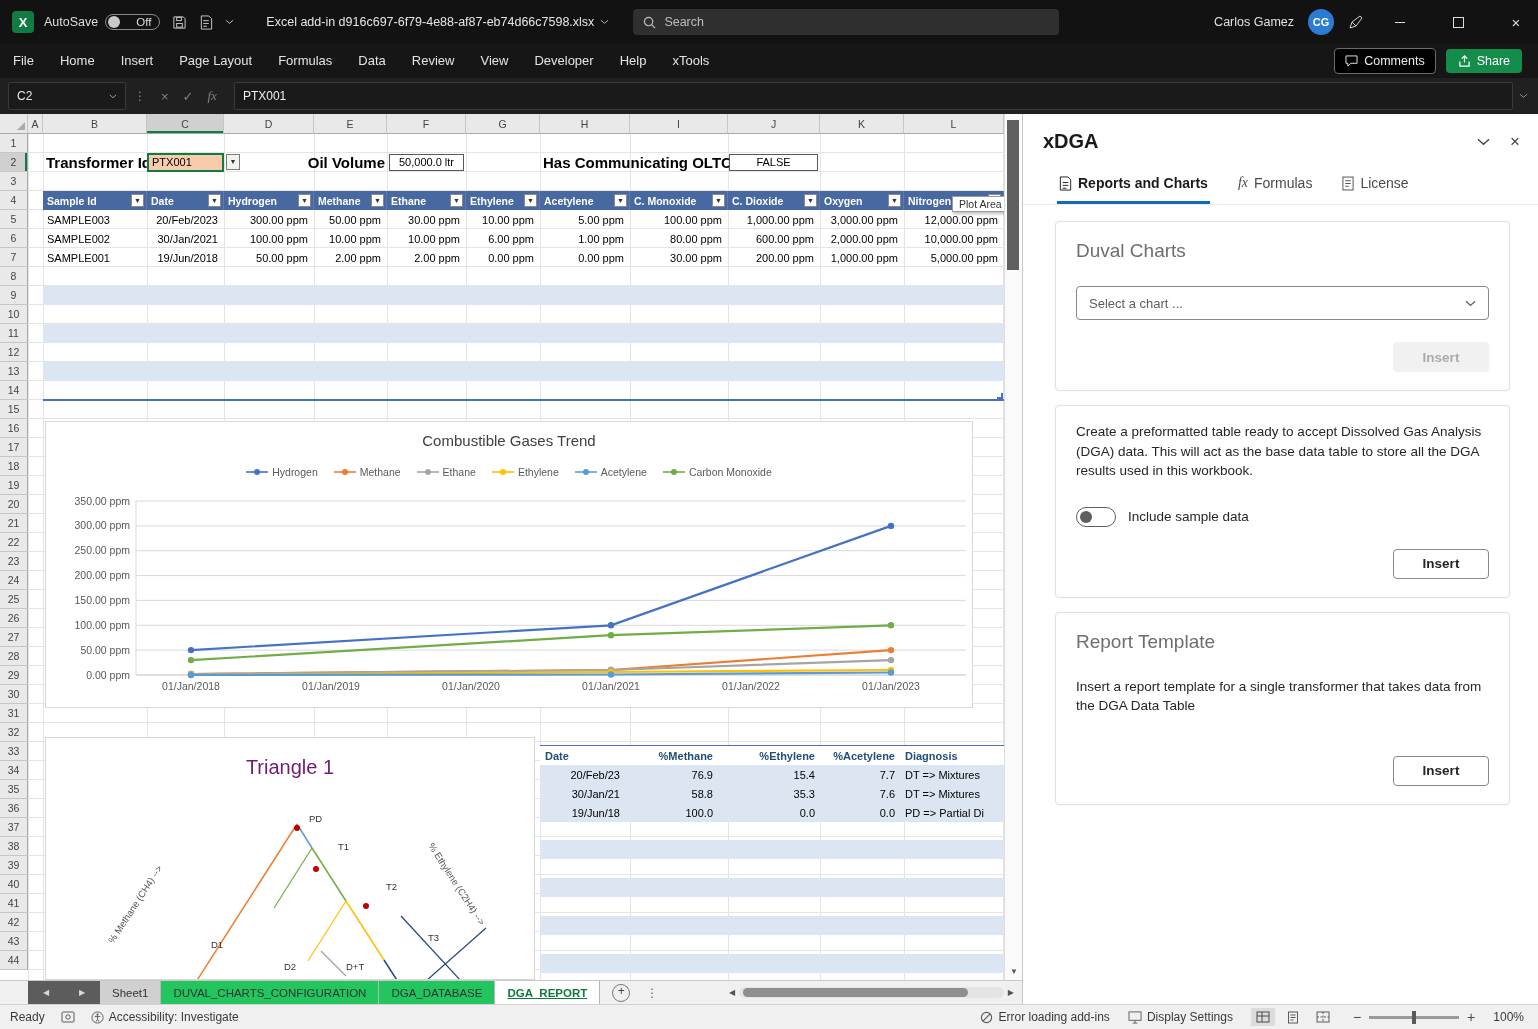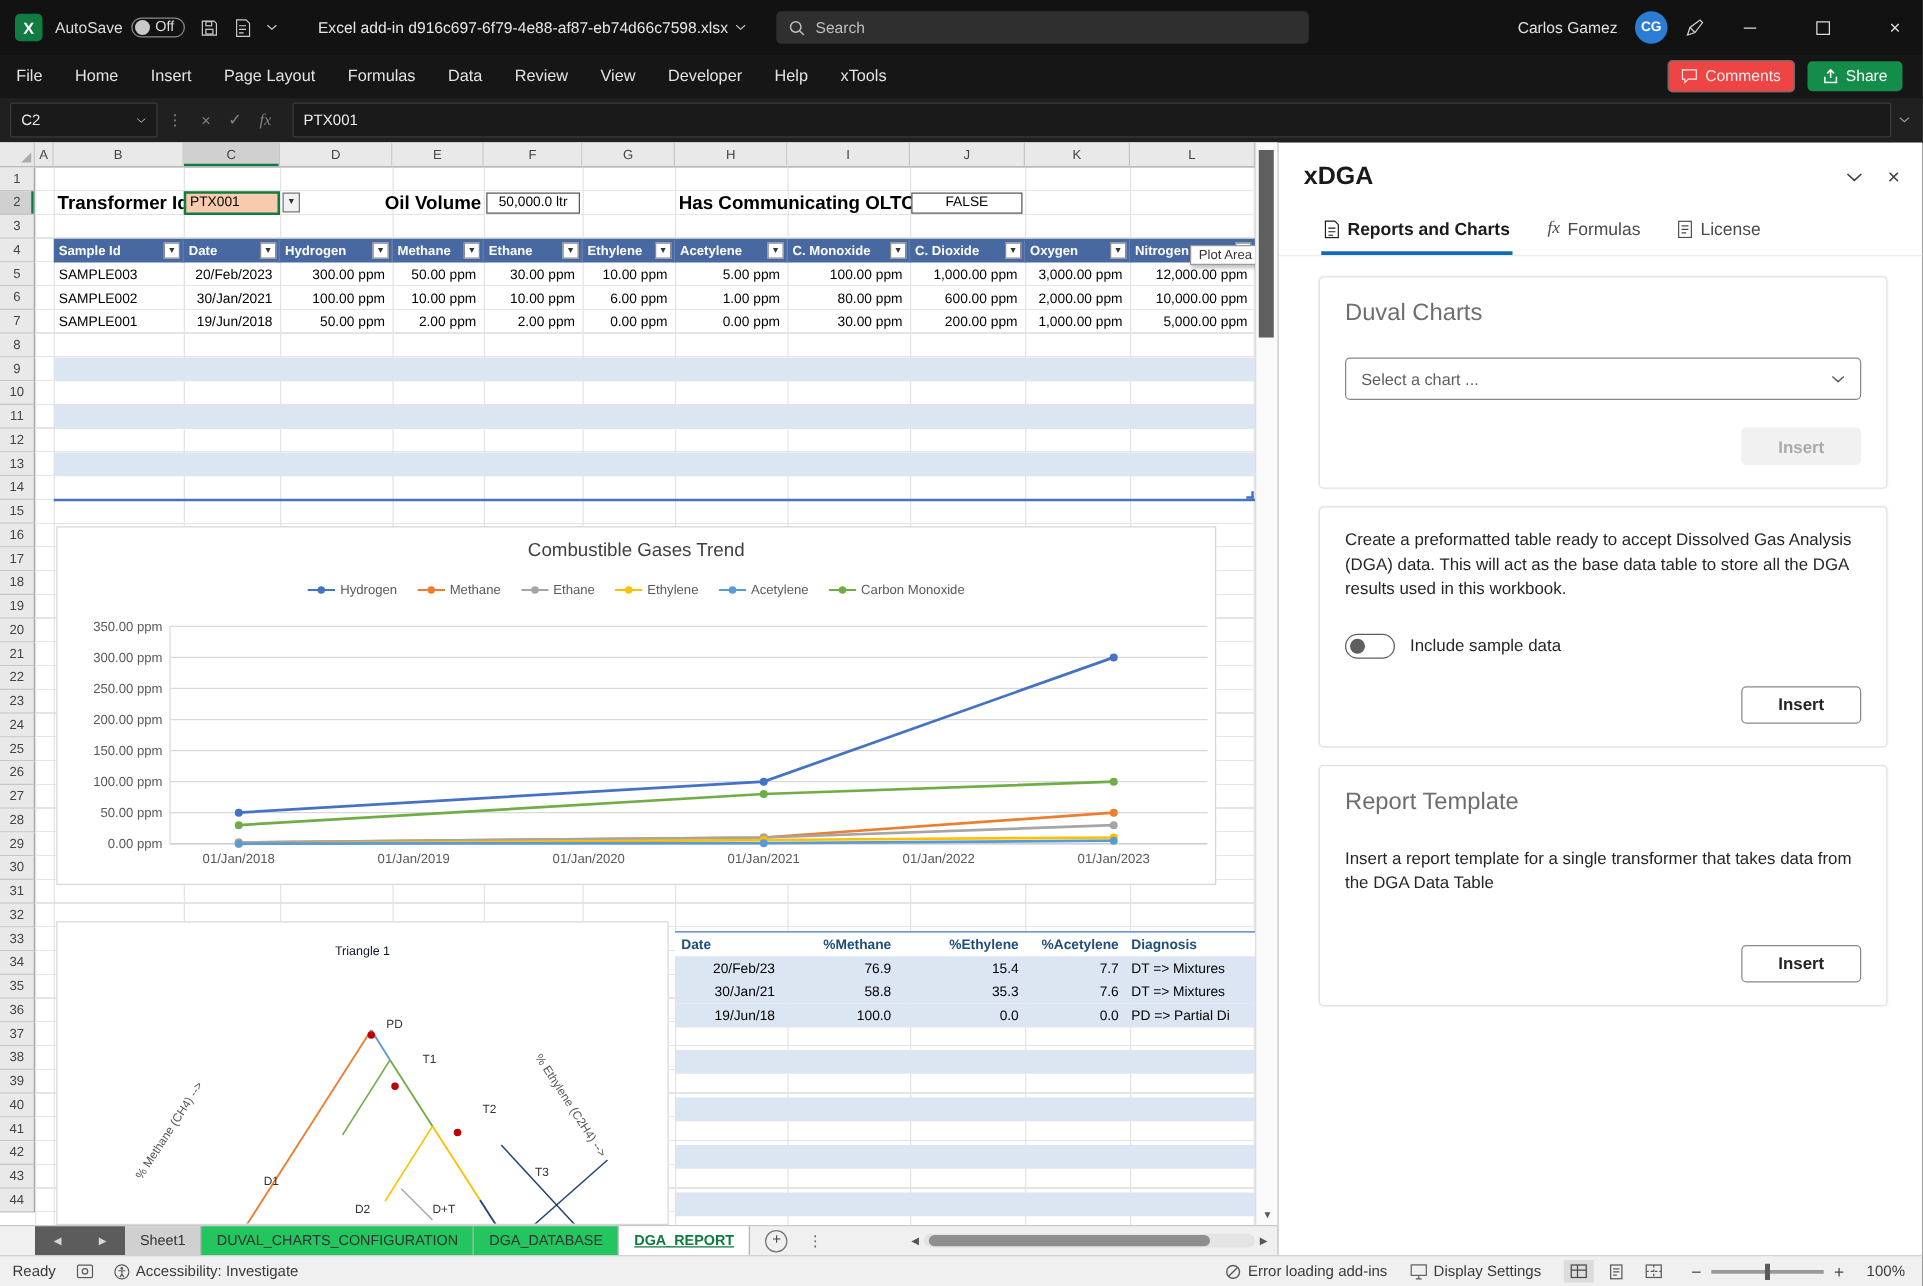--- a/index.html
+++ b/index.html
@@ -3,36 +3,36 @@
 <meta charset="utf-8">
 <style>
   html,body{margin:0;padding:0;background:#000;}
   body{width:1538px;height:1029px;position:relative;overflow:hidden;
        font-family:"Liberation Sans","DejaVu Sans",sans-serif;-webkit-font-smoothing:antialiased;}
   .ab{position:absolute;}
   
   .titlebar{position:absolute;left:0;top:0;width:1538px;height:44px;background:#121212;display:flex;align-items:center;color:#e8e8e8;}
   .xl-logo{width:22px;height:22px;margin:0 10px 0 12px;background:#107c41;border-radius:4px;color:#fff;font-weight:bold;font-size:13px;display:flex;align-items:center;justify-content:center;}
   .autosave{display:flex;align-items:center;gap:7px;font-size:12.5px;color:#ddd;margin-right:12px;}
-  .as-pill{display:flex;align-items:center;gap:4px;border:1px solid #8a8a8a;border-radius:10px;padding:1px 8px 1px 2px;font-size:11.5px;color:#ddd;}
+  .as-pill{display:flex;align-items:center;gap:16px;border:1px solid #8a8a8a;border-radius:10px;padding:1px 8px 1px 2px;font-size:11.5px;color:#ddd;}
   .as-knob{width:12px;height:12px;border-radius:50%;background:#c9c9c9;display:inline-block;}
   .qat{display:flex;align-items:center;gap:12px;margin-right:14px;color:#cfcfcf;}
   .doc-title{display:flex;align-items:center;gap:6px;font-size:12.5px;color:#e6e6e6;white-space:nowrap;margin-left:18px;}
   .searchbox{margin-left:24px;width:416px;height:26px;background:#2f2f2f;border-radius:4px;display:flex;align-items:center;gap:8px;padding-left:10px;color:#bdbdbd;font-size:12.5px;}
   .tb-right{margin-left:auto;display:flex;align-items:center;gap:14px;padding-right:0;}
   .user-name{font-size:12.5px;color:#e0e0e0;}
   .avatar{width:26px;height:26px;border-radius:50%;background:#2b7cd3;color:#fff;font-size:11px;font-weight:bold;display:flex;align-items:center;justify-content:center;}
   .win-btn{width:44px;height:44px;display:flex;align-items:center;justify-content:center;color:#dcdcdc;font-size:15px;}
   .maxbox{width:9px;height:9px;border:1px solid #dcdcdc;display:inline-block;}
   .minbar{width:10px;height:1px;background:#dcdcdc;display:inline-block;}
   
   .ribbon{position:absolute;left:0;top:44px;width:1538px;height:34px;background:#161616;display:flex;align-items:center;border-bottom:1px solid #000;}
   .rtab{color:#e3e3e3;font-size:13px;padding:0 13px;line-height:34px;white-space:nowrap;}
   .ribbon-right{margin-left:auto;display:flex;align-items:center;gap:10px;padding-right:16px;}
-  .btn-comments{display:flex;align-items:center;gap:6px;border:1px solid #6b6b6b;border-radius:4px;color:#ececec;font-size:12.5px;height:24px;padding:0 10px;background:#ef4444;}
+  .btn-comments{display:flex;align-items:center;gap:6px;border:1px solid #6b6b6b;border-radius:4px;color:#ececec;font-size:12.5px;height:24px;padding:0 10px;background:#000000;}
   .btn-share{display:flex;align-items:center;gap:6px;border-radius:4px;color:#fff;font-size:12.5px;height:24px;padding:0 12px;background:#148c4a;}
   
   .fbar{position:absolute;left:0;top:78px;width:1538px;height:36px;background:#202020;display:flex;align-items:center;border-bottom:1px solid #000;}
   .namebox{width:100px;height:26px;margin-left:8px;display:flex;align-items:center;justify-content:space-between;padding:0 8px;color:#e8e8e8;font-size:12px;background:#1a1a1a;border:1px solid #3a3a3a;border-radius:2px;}
   .fdots{color:#8a8a8a;margin:0 8px;font-size:12px;}
   .fico{color:#808080;font-size:13px;margin:0 7px;}
   .fxi{font-style:italic;font-family:"Liberation Serif",serif;}
   .finput{flex:1;height:26px;background:#1a1a1a;border:1px solid #3a3a3a;border-radius:2px;margin:0 6px 0 10px;display:flex;align-items:center;padding-left:8px;color:#eee;font-size:12px;}
   .fexpand{color:#9a9a9a;margin-right:10px;}
   
@@ -64,21 +64,21 @@
   .c-h{width:90px}.c-i{width:98px}.c-j{width:92px}.c-k{width:84px}.c-l{width:100px}
   .stripe{left:43px;width:961px;height:19px;background:#dce6f2;z-index:1;}
   .tbl-bottom{left:43px;top:265px;width:961px;height:2px;background:#4472C4;z-index:2;}
   .tbl-handle{left:997px;top:259px;width:6px;height:6px;border-right:2px solid #4472C4;border-bottom:2px solid #4472C4;z-index:3;box-sizing:border-box;}
   .chart-box{left:45px;top:287px;width:928px;height:287px;background:#fff;border:1px solid #d7d7d7;z-index:3;box-sizing:border-box;}
   .chart-title{position:absolute;top:10px;left:0;right:0;text-align:center;font-size:15px;color:#404040;}
   .legend{position:absolute;top:44px;left:0;right:0;display:flex;justify-content:center;gap:16px;align-items:center;}
   .lg-item{display:flex;align-items:center;gap:4px;font-size:10.5px;color:#595959;}
   .ctick{font-size:10.5px;fill:#595959;font-family:"Liberation Sans",sans-serif;}
   .tri-box{left:45px;top:603px;width:490px;height:243px;background:#fff;border:1px solid #d7d7d7;z-index:3;box-sizing:border-box;overflow:hidden;}
-  .tri-title{position:absolute;top:18px;left:0;right:0;text-align:center;font-size:10px;color:#0f172a;}
+  .tri-title{position:absolute;top:18px;left:0;right:0;text-align:center;font-size:20px;color:#701a75;}
   .tz{font-size:9.5px;fill:#333;font-family:"Liberation Sans",sans-serif;}
   .taxis{font-size:9.5px;fill:#555;font-family:"Liberation Sans",sans-serif;}
   .diag{left:540px;top:611px;z-index:4;width:464px;}
   .diag-row{display:flex;height:19px;}
   .diag-h{border-top:1px solid #4472C4;background:#fff;}
   .dc{box-sizing:border-box;height:19px;font-size:11px;display:flex;align-items:center;padding:0 5px;overflow:hidden;white-space:nowrap;}
   .diag-h .dc{color:#1F4E79;font-weight:bold;}
   .dc.num{justify-content:flex-end;}
   .d0{width:85px}.d1{width:93px}.d2{width:102px}.d3{width:80px}.d4{width:104px}
   .diag-data{background:#dce6f2;}

